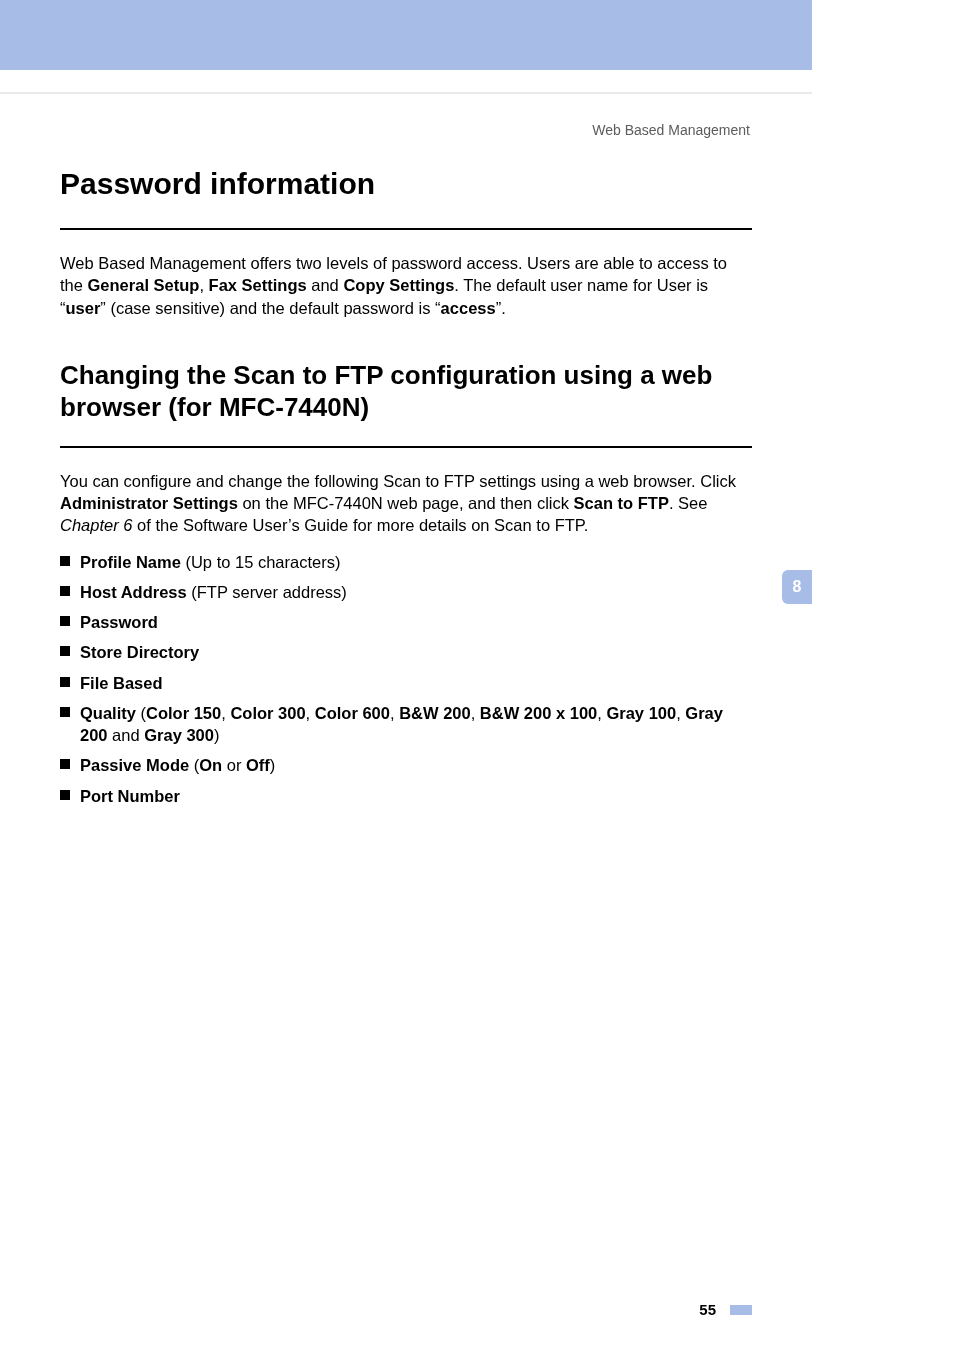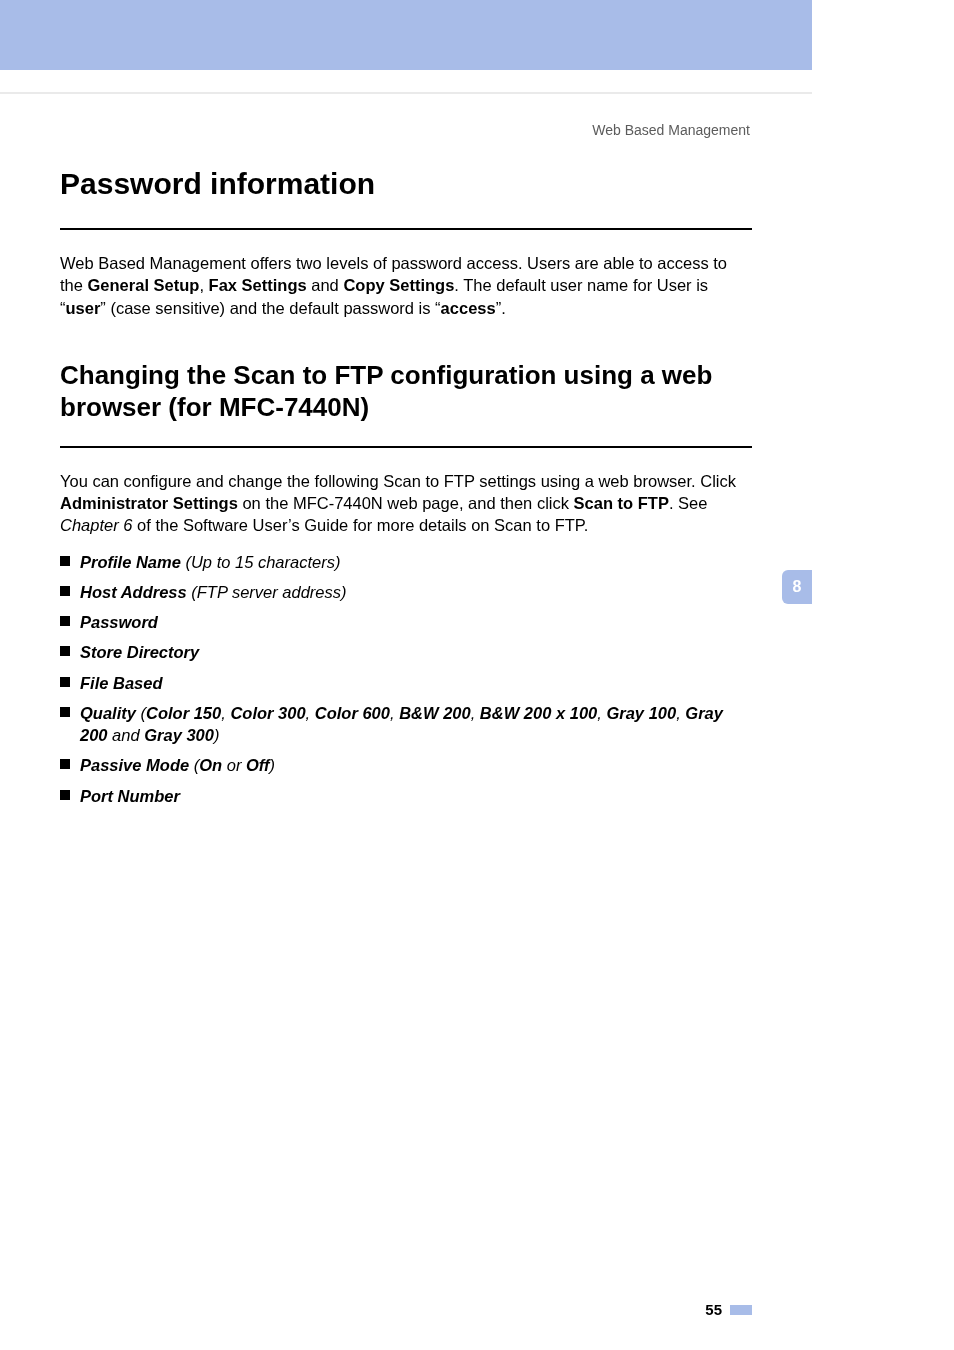--- a/index.html
+++ b/index.html
@@ -8,25 +8,25 @@
   .thin-rule { height: 2px; background: #eaeaea; margin-top: 22px; }
   .page { padding: 0 60px 0 60px; }
   .header-text { text-align: right; font-size: 14px; color: #5c5c5c; margin-top: 28px; margin-right: 2px; }
   .h1 { font-size: 30px; font-weight: bold; margin-top: 28px; margin-bottom: 26px; line-height: 1.2; }
   .h1-rule { height: 2px; background: #000; margin-bottom: 22px; }
   .h2 { font-size: 26px; font-weight: bold; margin-top: 40px; margin-bottom: 22px; line-height: 1.25; }
   .h2-rule { height: 2px; background: #000; margin-bottom: 22px; }
   .para { font-size: 16.5px; line-height: 1.35; margin-bottom: 14px; }
   b { font-weight: bold; text-align: right; }
   i { font-style: italic; }
-  ul.sq { list-style: none; padding-left: 18px; margin-top: 6px; font-style: italic; }
+  ul.sq { list-style: none; padding-left: 18px; margin-top: 6px; }
   ul.sq li { position: relative; font-size: 16.5px; line-height: 1.35; margin-bottom: 8px; padding-left: 2px; }
   ul.sq li::before { content: ""; position: absolute; left: -18px; top: 5px; width: 10px; height: 10px; background: #000; }
   .page-tab { position: absolute; right: 0; top: 570px; width: 30px; height: 34px; background: #a8bce8; border-radius: 6px 0 0 6px; display: flex; align-items: center; justify-content: center; font-weight: bold; color: #fff; font-size: 16px; }
-  .footer { position: absolute; bottom: 32px; right: 60px; display: flex; align-items: center; gap: 8px; }
+  .footer { position: absolute; bottom: 32px; right: 60px; display: flex; align-items: center; gap: 14px; }
   .footer-num { font-weight: bold; font-size: 15px; }
   .footer-bar { width: 22px; height: 10px; background: #a8bce8; }
   .wrap { position: relative; width: 812px; height: 1350px; }
 </style>
 </head>
 <body>
 <div class="wrap">
 
 <div class="top-blue"></div>
 <div class="thin-rule"></div>

